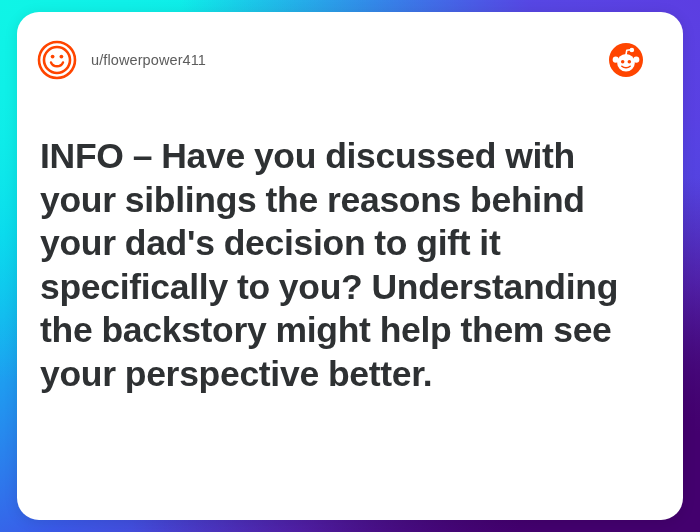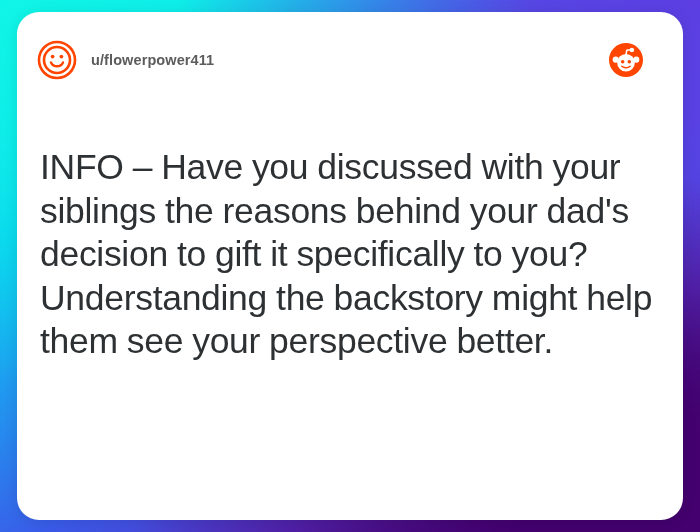--- a/index.html
+++ b/index.html
@@ -40,21 +40,20 @@
 
   
   #header {
     position: absolute;
     left: 0; right: 0;
     top: 20px;
     height: 56px;
     display: flex;
     align-items: center;
     padding: 0 32px 0 20px;
-    font-weight: bold;
   }
   #avatar {
     width: 40px; height: 40px;
     flex: 0 0 40px;
     display: block;
   }
   #username {
     margin-left: 14px;
     font-size: 14.5px;
     color: #5c5c5c;
@@ -68,25 +67,25 @@
     flex: 0 0 34px;
     display: block;
     margin-right: 8px;
   }
 
   
   #post-body {
     position: absolute;
     left: 23px;
     right: 26px;
-    top: 134px;
+    top: 123px;
     font-size: 35.5px;
     line-height: 43.5px;
     color: #2e3133;
-    font-weight: 400;
+    font-weight: 700;
     letter-spacing: -0.3px;
     word-spacing: -0.5px;
     font-family: "Liberation Sans", sans-serif;
   }
 </style>
 </head>
 <body>
 
 <div id="backdrop"></div>
 

